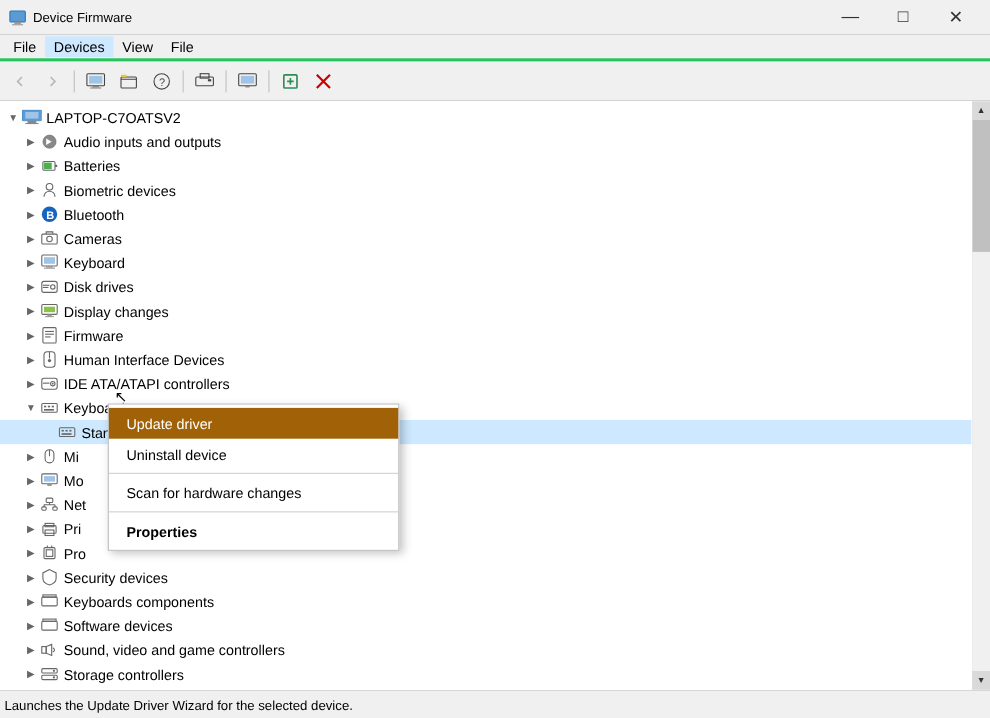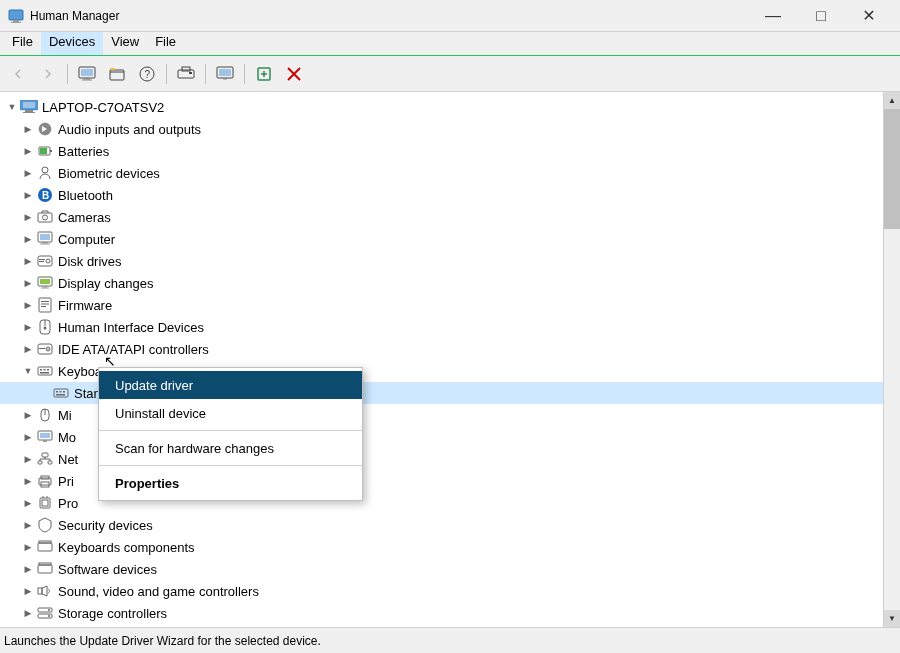--- a/index.html
+++ b/index.html
@@ -44,22 +44,23 @@
       color: #333;
       background: transparent;
       border: none;
     }
 
     
     .menu-bar {
       background: #f0f0f0;
       height: 24px;
       display: flex;
+      align-items: center;
       padding: 0 4px;
-      border-bottom: 1px solid #22c55e;
+      border-bottom: 3px solid #22c55e;
       flex-shrink: 0;
     }
     .menu-item {
       padding: 2px 8px;
       cursor: pointer;
       font-size: 13px;
       color: #000;
     }
     .menu-item:hover, .menu-item.active { background: #cde8ff; }
 
@@ -149,21 +150,21 @@
     }
     .ctx-item {
       display: flex;
       align-items: center;
       height: 28px;
       padding: 0 16px;
       cursor: pointer;
       font-size: 13px;
       color: #000;
     }
-    .ctx-item.highlighted { background: #0c4a6e; color: white; }
+    .ctx-item.highlighted { background: #a16207; color: white; }
     .ctx-item.bold { font-weight: bold; }
     .ctx-sep { height: 1px; background: #d0d0d0; margin: 3px 0; }
 
     
     .scrollbar {
       width: 17px;
       background: #f0f0f0;
       border-left: 1px solid #d0d0d0;
       display: flex;
       flex-direction: column;
@@ -207,21 +208,21 @@
 <body>
 
 <div class="title-bar">
   <div class="title-bar-icon">
     <svg width="16" height="16" viewBox="0 0 16 16">
       <rect x="1" y="2" width="14" height="10" rx="1" fill="#5B9BD5" stroke="#2E75B6" stroke-width="1"></rect>
       <rect x="5" y="12" width="6" height="2" fill="#999"></rect>
       <rect x="3" y="14" width="10" height="1" fill="#999"></rect>
     </svg>
   </div>
-  <span class="title-bar-title">Human Manager</span>
+  <span class="title-bar-title">Device Firmware</span>
   <div class="title-bar-controls">
     <button class="title-bar-btn">—</button>
     <button class="title-bar-btn">□</button>
     <button class="title-bar-btn close">✕</button>
   </div>
 </div>
 
 <div class="menu-bar">
   <div class="menu-item">File</div>
   <div class="menu-item active">Devices</div>
@@ -377,21 +378,21 @@
     <div class="tree-item indent-1">
       <div class="tree-expander">▶</div>
       <div class="tree-icon">
         <svg width="16" height="16" viewBox="0 0 16 16">
             <rect x="1" y="1" width="14" height="10" rx="1" fill="none" stroke="#666" stroke-width="1"></rect>
             <rect x="3" y="3" width="10" height="6" fill="#A0C4E8"></rect>
             <rect x="5" y="11" width="6" height="1.5" fill="#999"></rect>
             <rect x="3" y="12.5" width="10" height="1" fill="#999"></rect>
           </svg>
       </div>
-      <span class="tree-label">Computer</span>
+      <span class="tree-label">Keyboard</span>
     </div>
 
     <div class="tree-item indent-1">
       <div class="tree-expander">▶</div>
       <div class="tree-icon">
         <svg width="16" height="16" viewBox="0 0 16 16">
             <rect x="1" y="3" width="14" height="10" rx="2" fill="none" stroke="#666" stroke-width="1"></rect>
             <circle cx="11" cy="8" r="2" fill="none" stroke="#666" stroke-width="1"></circle>
             <rect x="2" y="6" width="6" height="1" fill="#666"></rect>
             <rect x="2" y="8" width="5" height="1" fill="#666"></rect>

